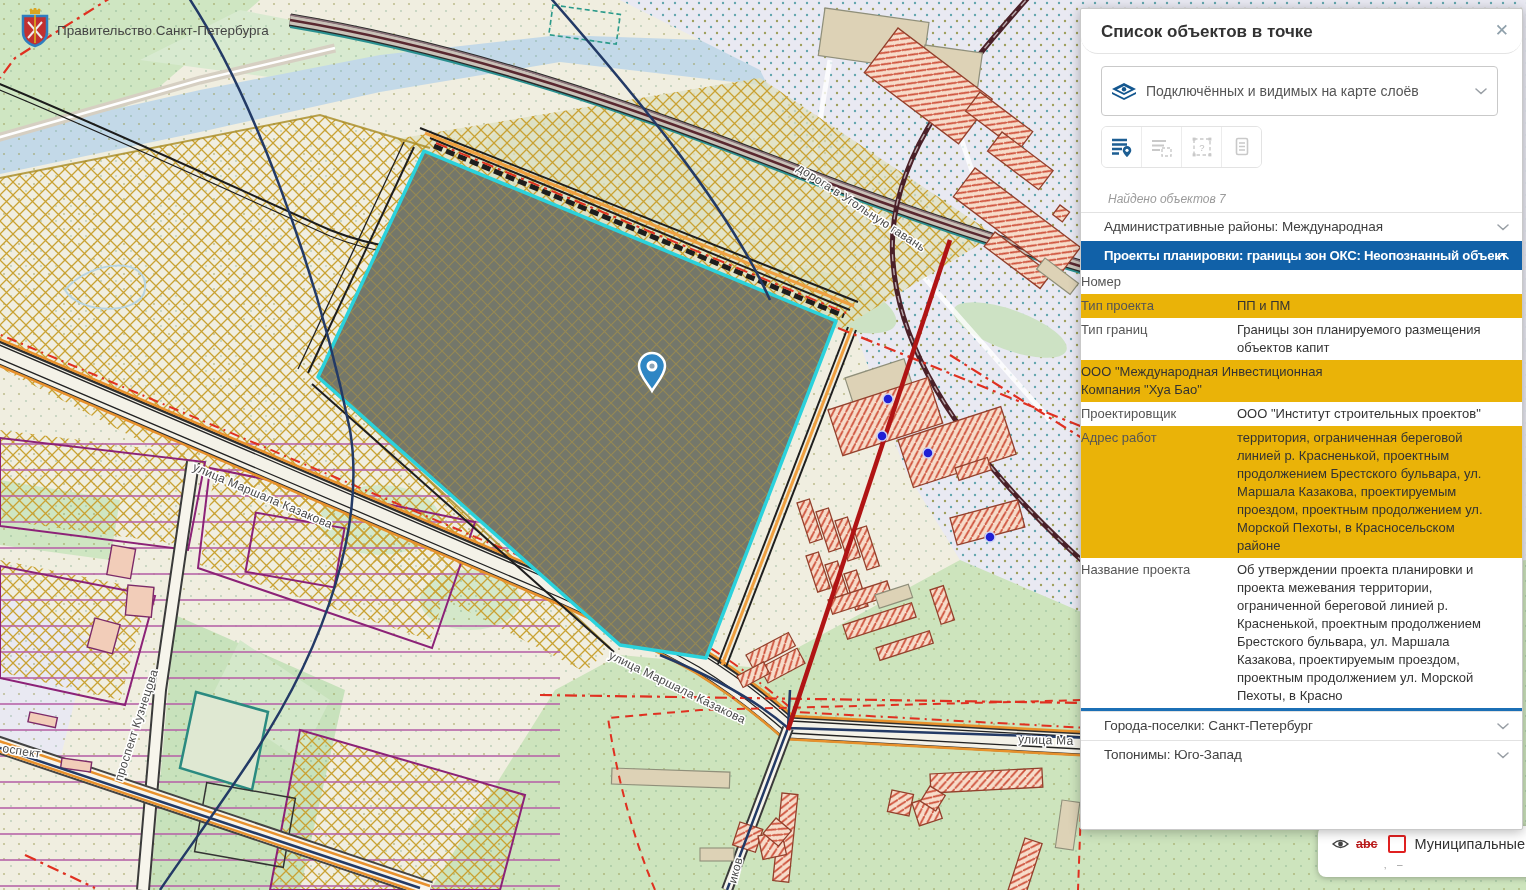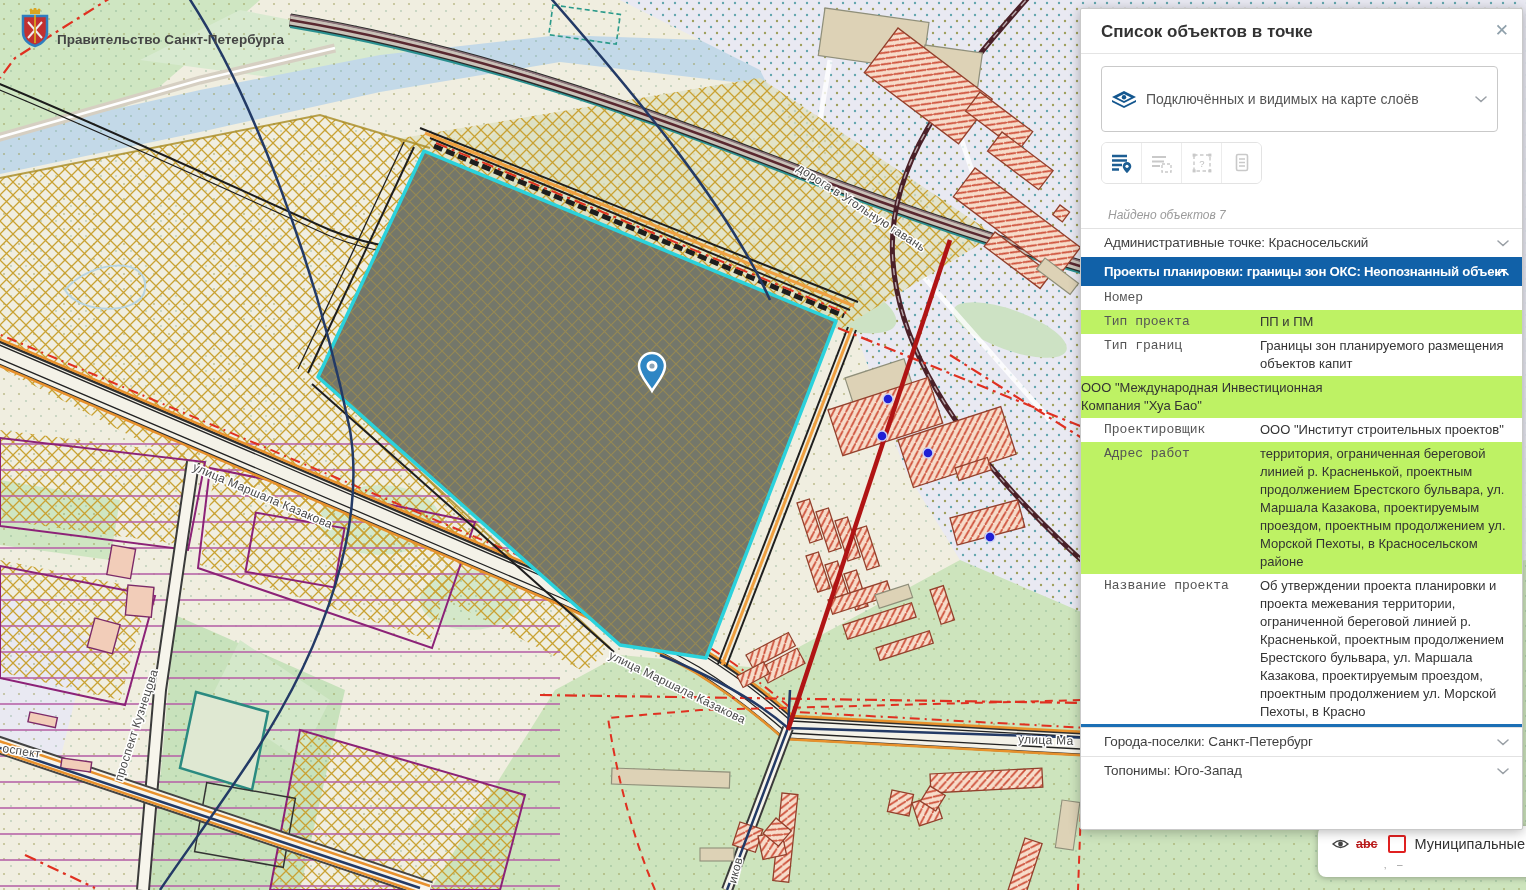--- a/index.html
+++ b/index.html
@@ -3,50 +3,50 @@
 <meta charset="utf-8">
 <style>
   html,body{margin:0;padding:0;background:#ddd;}
   #screen{position:relative;width:1526px;height:890px;overflow:hidden;background:#f0eee0;
           font-family:"Liberation Sans",sans-serif;}
   #map{position:absolute;left:0;top:0;width:1526px;height:890px;display:block;}
   .slbl{font-family:"Liberation Sans",sans-serif;font-size:12px;fill:#4a4a4a;
         paint-order:stroke;stroke:#ffffff;stroke-width:3px;letter-spacing:.3px;}
 
   
-  #gov-logo{position:absolute;left:20px;top:8px;display:flex;align-items:flex-end;z-index:3;font-weight:bold;}
+  #gov-logo{position:absolute;left:20px;top:8px;display:flex;align-items:center;z-index:3;}
   #gov-text{margin-left:7px;margin-top:5px;font-size:13.5px;line-height:16px;color:#444;}
 
   
   #panel{position:absolute;left:1080px;top:8px;width:441px;height:820px;background:#fff;
          border:1px solid #c9c9c9;border-radius:2px;box-shadow:0 2px 12px rgba(0,0,0,.28);
          color:#333;overflow:hidden;z-index:5;}
   .p-header{position:relative;padding:13px 40px 11px 20px;font-size:17px;font-weight:700;
-            color:#333;border-bottom:1px solid #e4e4e4;}
+            color:#333;border-bottom:1px solid #e4e4e4;border-radius:17px;}
   .close{position:absolute;right:13px;top:11px;font-size:17px;color:#8fa0ab;cursor:pointer;
          font-weight:400;}
   .p-controls{padding:12px 24px 0 20px;}
   .dropdown{display:flex;align-items:center;height:32px;border:1px solid #c9c9c9;border-radius:4px;
-            padding:16px 10px;cursor:pointer;}
+            padding:8px 10px;cursor:pointer;}
   .dropdown .txt{font-size:14px;color:#555;margin-left:10px;flex:1;white-space:nowrap;overflow:hidden;}
   .toolbar{display:inline-flex;margin-top:10px;border:1px solid #e3e3e3;border-radius:6px;
            overflow:hidden;background:#fff;}
   .tb-btn{width:39px;height:40px;display:flex;align-items:center;justify-content:center;
           border-right:1px solid #ececec;background:#fff;cursor:pointer;}
   .tb-btn:last-child{border-right:none;}
   .found{margin:24px 0 6px;padding-left:27px;color:#9b9b9b;font-size:12px;font-style:italic;}
   .list-row{position:relative;border-top:1px solid #e2e2e2;padding:5px 30px 5px 23px;
             font-size:13.5px;color:#3f3f3f;line-height:18px;letter-spacing:-.1px;cursor:pointer;}
   .list-row.nowrap{white-space:nowrap;overflow:hidden;}
   .list-row .chev{position:absolute;right:13px;top:11px;}
   .list-row.selected{background:#1161a8;color:#fff;font-weight:700;border-top-color:#1161a8;
             font-size:13.2px;letter-spacing:-.25px;}
   .d-row{display:flex;font-size:13px;line-height:18px;padding:3px 0;color:#333;}
-  .d-row.alt{background:#bef264;}
-  .d-label{width:156px;padding-left:23px;color:#555;flex-shrink:0;font-family:Liberation Mono, monospace;}
+  .d-row.alt{background:#eab308;}
+  .d-label{width:156px;color:#555;flex-shrink:0;}
   .d-value{width:248px;padding-right:10px;}
   .divider-blue{height:3px;background:#1b6fb5;}
 
   
   #legend{position:absolute;left:1318px;top:826px;width:240px;height:42px;background:#fff;
           border-radius:8px 0 0 8px;box-shadow:0 1px 6px rgba(0,0,0,.3);overflow:hidden;
           padding:9px 0 0 14px;z-index:4;}
   .lg-row{display:flex;align-items:center;}
   .abc{color:#b91c1c;text-decoration:line-through;font-weight:700;font-size:12.5px;margin-left:7px;}
   .swatch{display:inline-block;width:14px;height:14px;border:2.5px solid #e02020;border-radius:2px;
@@ -376,21 +376,21 @@
           </g>
         </svg>
       </div>
     </div>
   </div>
 
   <div class="found">Найдено объектов 7</div>
 
   <div class="list">
     <div class="list-row nowrap">
-      <span>Административные точке: Красносельский</span>
+      <span>Административные районы: Международная</span>
       <svg class="chev" width="12" height="7" viewBox="0 0 12 7">
         <polyline points="1,1 6,5.6 11,1" fill="none" stroke="#9aa0a6" stroke-width="1.5" stroke-linecap="round"></polyline>
       </svg>
     </div>
     <div class="list-row nowrap selected">
       <span>Проекты планировки: границы зон ОКС: Неопознанный объект</span>
       <svg class="chev" width="12" height="7" viewBox="0 0 12 7">
         <polyline points="1,5.6 6,1 11,5.6" fill="none" stroke="#ffffff" stroke-width="1.6" stroke-linecap="round"></polyline>
       </svg>
     </div>

